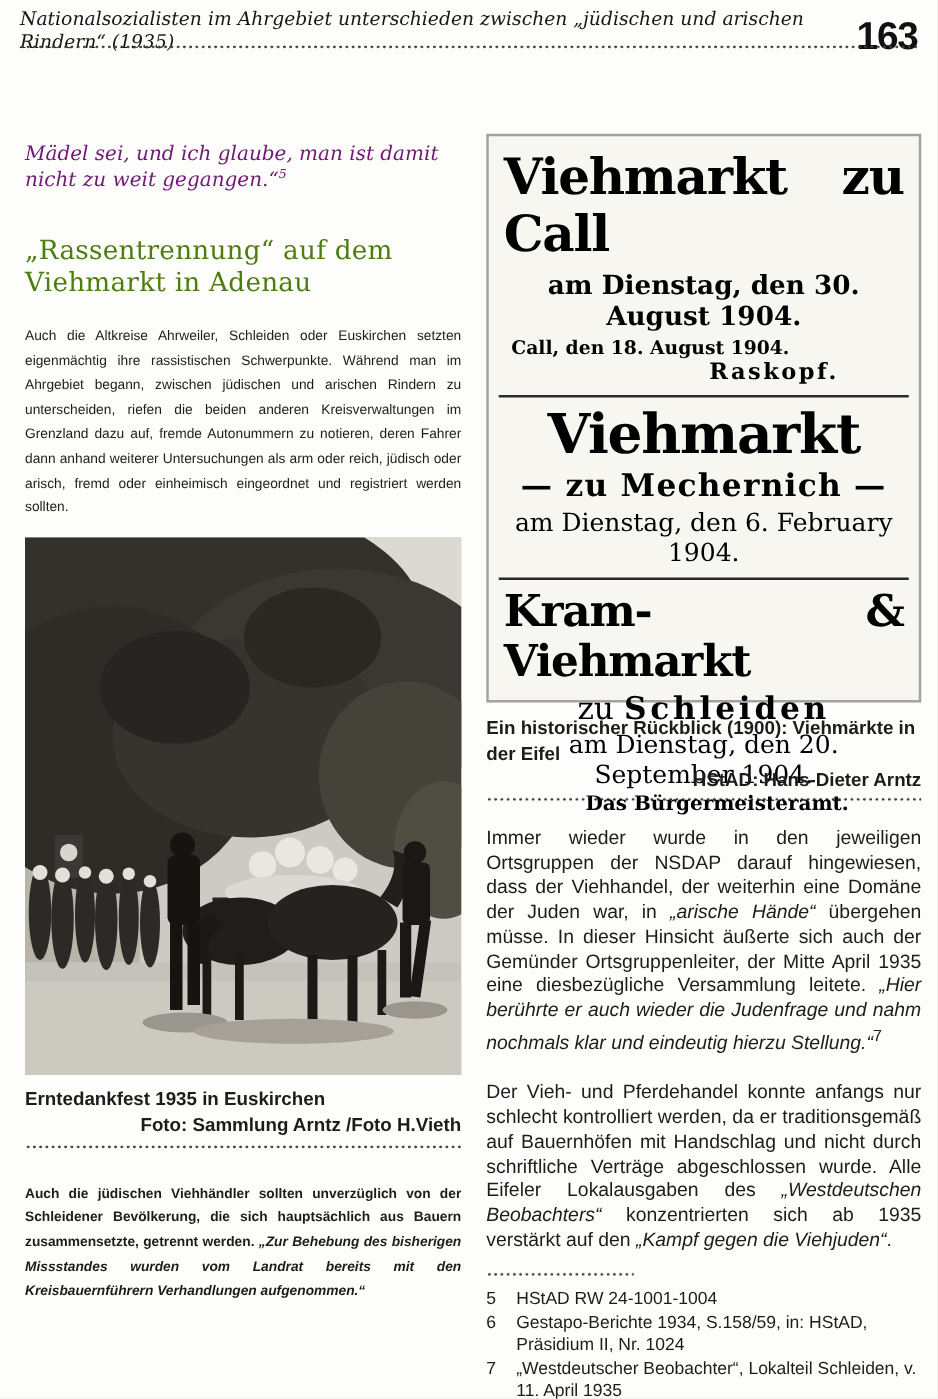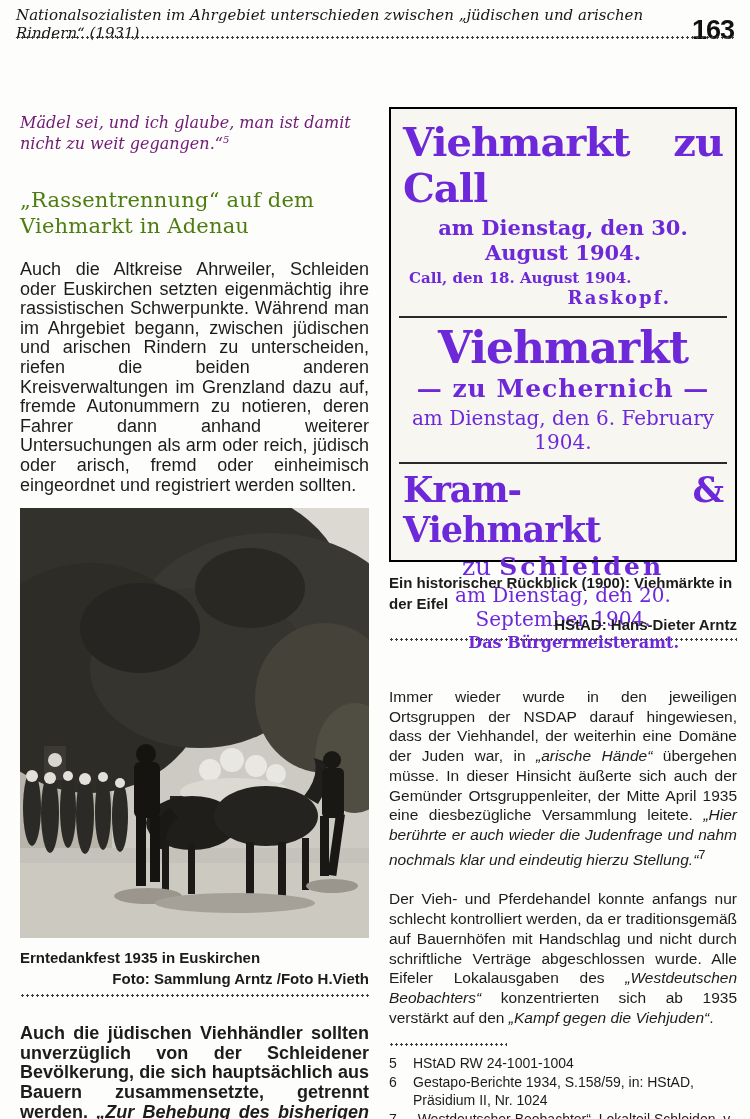--- a/index.html
+++ b/index.html
@@ -4,74 +4,74 @@
 <style>
   html,body{margin:0;padding:0;background:#e8e8e8;}
   .page{
     position:relative;width:750px;height:1119px;margin:0 auto;
     background:#fdfdfb;overflow:hidden;
     font-family:"Liberation Sans",sans-serif;color:#1e1e1e;
   }
   
   .hdr{position:absolute;left:16px;right:16px;top:6px;display:flex;align-items:flex-end;justify-content:space-between;}
   .hdr-title{font-family:"DejaVu Serif",serif;font-style:italic;font-size:15px;color:#161616;padding-bottom:2px;}
-  .hdr-num{font-size:27px;font-weight:700;letter-spacing:-1px;color:#111;line-height:1;}
+  .hdr-num{font-size:31px;font-weight:700;letter-spacing:-1px;color:#111;line-height:1;}
   .dotline{height:3px;background-image:radial-gradient(circle,#3d3d3d 1px,transparent 1.2px);background-size:5px 3px;background-repeat:repeat-x;}
   .hdr-rule{position:absolute;left:15px;right:15px;top:36px;}
   
   .col-left{position:absolute;left:20px;top:112px;width:349px;}
   .col-right{position:absolute;left:389px;top:107px;width:348px;}
   
   .intro-quote{font-family:"DejaVu Serif",serif;font-style:italic;font-size:16px;line-height:21px;color:#701a75;}
   .section-heading{margin-top:33px;font-family:"DejaVu Serif",serif;font-size:21px;line-height:26px;color:#4d7c0f;letter-spacing:.2px;}
-  .body-par{margin-top:21px;font-size:18px;line-height:19.6px;text-align:justify;color:#1c1c1c;}
+  .body-par{margin-top:21px;font-size:11px;line-height:19.6px;text-align:justify;color:#1c1c1c;}
   .body-par sup,.intro-quote sup{font-size:10px;line-height:0;}
   .ital{font-style:italic;}
   .bold-par{font-weight:700;}
   .bold-ital{font-style:italic;font-weight:700;}
   .photo-wrap{margin-top:13px;width:349px;height:430px;background:#c9c6bf;}
   .photo-wrap svg{display:block;}
   .caption{margin-top:9px;font-size:15px;font-weight:700;line-height:21px;color:#1c1c1c;}
   .caption .credit{text-align:right;}
   .cap-rule{margin-top:5px;}
   
-  .advert{box-sizing:border-box;width:348px;height:455px;border:2px solid #000000;background:#f8f6f1;
-          padding:10px 12px 8px 12px;font-family:"DejaVu Serif",serif;color:#6d28d9;}
+  .advert{box-sizing:border-box;width:348px;height:455px;border:2px solid #a3a3a3;background:#f8f6f1;
+          padding:10px 12px 8px 12px;font-family:"DejaVu Serif",serif;color:#000000;}
   .ad-call-title{font-weight:700;font-size:40px;line-height:46px;text-align:justify;text-align-last:justify;letter-spacing:-1px;}
   .ad-call-date{margin-top:4px;font-weight:700;font-size:21px;text-align:center;}
   .ad-call-place{margin-top:4px;font-size:15px;font-weight:700;padding-left:6px;}
   .ad-call-role{margin-top:2px;font-size:14px;letter-spacing:4px;text-align:right;padding-right:28px;}
   .ad-call-name{font-size:18px;font-weight:700;letter-spacing:2px;text-align:right;padding-right:52px;}
   .ad-rule{border:none;border-top:2px solid #2a2a2a;margin:8px -4px 6px -4px;}
   .ad-mech-title{font-weight:700;font-size:44px;line-height:48px;text-align:center;letter-spacing:-1px;}
   .ad-mech-sub{margin-top:2px;font-weight:700;font-size:25px;text-align:center;letter-spacing:1px;}
   .ad-mech-date{margin-top:3px;font-size:20px;text-align:center;}
   .ad-kram-title{font-weight:700;font-size:35px;line-height:40px;text-align:justify;text-align-last:justify;letter-spacing:-1px;}
   .ad-kram-sub{margin-top:2px;font-size:25px;text-align:center;}
   .ad-kram-sub .nm{font-weight:700;letter-spacing:3px;}
   .ad-kram-date{margin-top:2px;font-size:20px;text-align:center;}
   .ad-kram-note{margin-top:4px;font-size:15px;font-weight:700;text-align:center;}
   .ad-kram-sig{margin-top:2px;font-size:16px;font-weight:700;text-align:right;padding-right:44px;}
   
   .rc-par{font-size:15.5px;line-height:19.7px;text-align:justify;color:#1c1c1c;}
-  .rc-par1{margin-top:46px;}
+  .rc-par1{margin-top:20px;}
   .rc-par2{margin-top:20px;}
   .fn-rule{margin-top:16px;width:118px;}
   .footnotes{margin-top:8px;}
   .fn-row{display:flex;font-size:14px;line-height:18.5px;color:#1c1c1c;}
   .fn-num{width:24px;flex:none;}
   .fn-text{flex:1;}
 </style>
 </head>
 <body>
 
 <div class="page">
 
   <div class="hdr">
-    <div class="hdr-title">Nationalsozialisten im Ahrgebiet unterschieden zwischen „jüdischen und arischen Rindern“ (1931)</div>
+    <div class="hdr-title">Nationalsozialisten im Ahrgebiet unterschieden zwischen „jüdischen und arischen Rindern“ (1935)</div>
     <div class="hdr-num">163</div>
   </div>
   <div class="dotline hdr-rule"></div>
 
   <div class="col-left">
 
     <div class="intro-quote"><span>Mädel sei, und ich glaube, man ist damit nicht zu weit gegangen.“</span><sup>5</sup></div>
 
     <div class="section-heading">„Rassentrennung“ auf dem Viehmarkt in Adenau</div>
 

